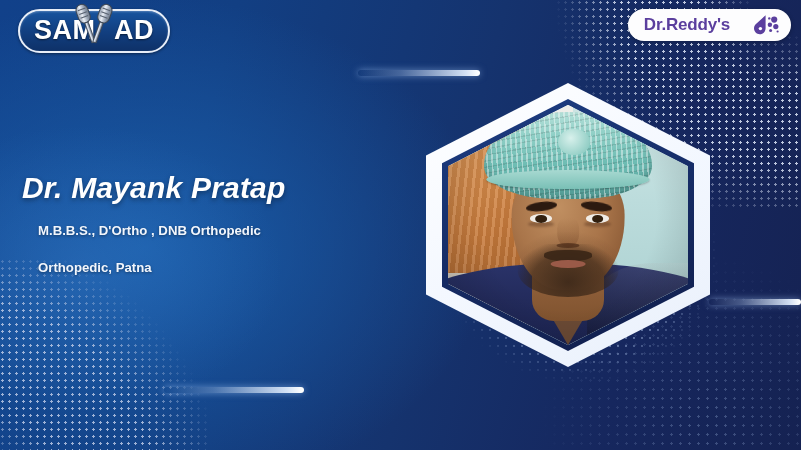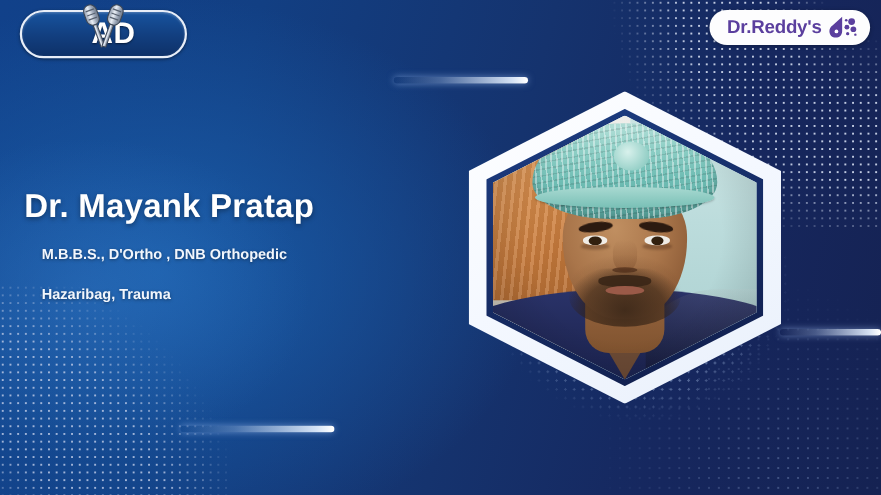--- a/index.html
+++ b/index.html
@@ -83,37 +83,38 @@
     font-family:"Liberation Sans","DejaVu Sans",sans-serif;
     text-shadow:0 1px 2px rgba(0,0,0,.55);
     padding-bottom:1px;
   }
   .samvad-word .gap{visibility:hidden;}
   .mics{position:absolute;left:50%;top:-9px;transform:translateX(-50%);width:56px;height:50px;}
 
   
   .reddys{
     position:absolute;right:10px;top:9px;height:32px;
-    display:flex;align-items:center;gap:6px;
+    display:flex;align-items:center;gap:23px;
     padding:0 11px 0 16px;border-radius:17px;
     background:#fdfdfe;
     box-shadow:0 1px 4px rgba(0,0,0,.28);
   }
   .reddys-text{
     color:#5b3f9e;font-size:17px;font-weight:bold;letter-spacing:-.2px;
     font-family:"Liberation Sans","DejaVu Sans",sans-serif;
     white-space:nowrap;
   }
 
   
   .speaker{position:absolute;left:22px;top:172px;width:330px;}
   .speaker-name{
     color:#ffffff;font-size:30px;font-weight:bold;letter-spacing:.2px;
     margin:0 0 18px 0;line-height:1.05;
     text-shadow:0 2px 5px rgba(0,0,0,.38);
+    font-style:italic;
   }
   .cred{
     color:#f2f6fc;font-size:13.2px;font-weight:bold;line-height:1.42;
     margin:16px;text-shadow:0 1px 3px rgba(0,0,0,.4);
   }
 
   
   .hex-wrap{position:absolute;left:426px;top:83px;width:284px;height:284px;}
   .hex-outer,.hex-mid,.hex-inner{
     position:absolute;
@@ -214,20 +215,21 @@
   <div class="dots dots-br"></div>
   <div class="dots dots-hexring"></div>
 
   <div class="streak streak-1"></div>
   <div class="streak streak-2"></div>
   <div class="streak streak-3"></div>
 
   <div class="samvad-logo">
     <div class="samvad-pill"></div>
     <div class="samvad-word">
+      <span>SAM</span>
         <span class="gap">V</span>
         <span>AD</span>
     </div>
     <svg class="mics" viewBox="0 0 56 50">
       <defs>
         <linearGradient id="micg" x1="0" y1="0" x2="1" y2="0">
           <stop offset="0%" stop-color="#8e99ab"></stop>
           <stop offset="38%" stop-color="#e9eef5"></stop>
           <stop offset="70%" stop-color="#9aa5b6"></stop>
           <stop offset="100%" stop-color="#6c7685"></stop>
@@ -262,21 +264,21 @@
       <circle cx="24.6" cy="18.5" r="1.1" fill="#5b3f9e"></circle>
       <circle cx="16.3" cy="5.4" r="1.2" fill="#5b3f9e"></circle>
     </svg>
   </div>
 
   <div class="speaker">
     <h1 class="speaker-name">Dr. Mayank Pratap</h1>
     <p class="cred">
       <span>M.B.B.S., D'Ortho , DNB Orthopedic</span><br>
       <br>
-      <span>Hazaribag, Trauma</span>
+      <span>Orthopedic, Patna</span>
     </p>
   </div>
 
   <div class="hex-wrap">
     <div class="hex-outer"></div>
     <div class="hex-mid"></div>
     <div class="hex-inner">
       <div class="photo">
         <div class="p-wall-blue"></div>
         <div class="p-wall-orange"></div>

